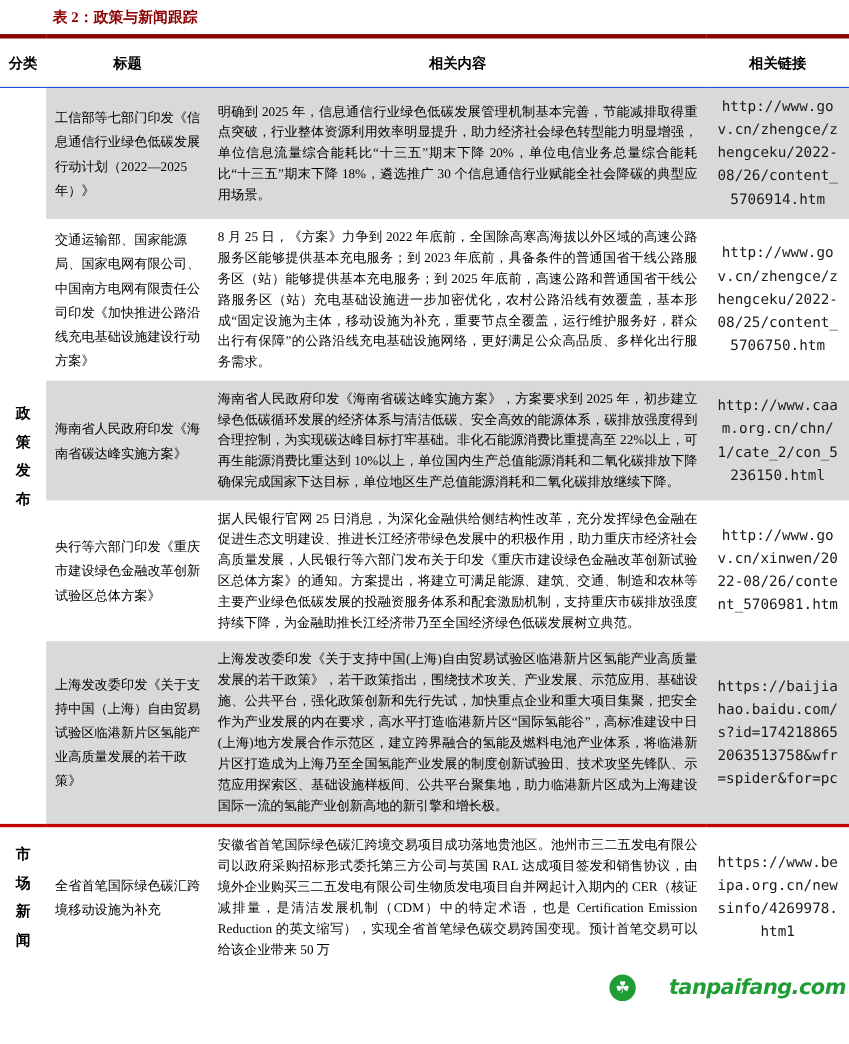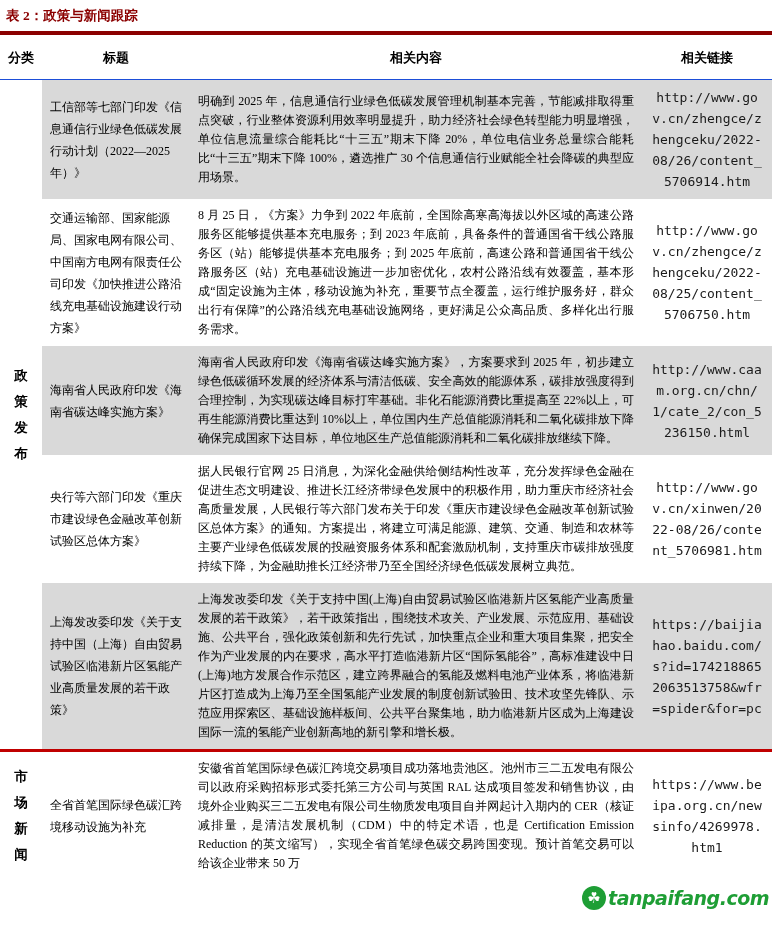--- a/index.html
+++ b/index.html
@@ -8,20 +8,21 @@
     width:772px;height:949px;
     overflow:hidden;
     background:#ffffff;
     font-family:"Liberation Serif", serif;
     color:#111111;
   }
   .table-title{
     padding:7px 4px 6px 6px;
     font-size:13.5px;font-weight:bold;
     color:#8b0000;
+    margin-left:42px;
   }
   table.main{
     width:772px;border-collapse:collapse;table-layout:fixed;
     border-top:4px solid #8b0000;
   }
   col.c-cat{width:42px;}
   col.c-title{width:148px;}
   col.c-content{width:452px;}
   col.c-link{width:130px;}
   thead th{
@@ -65,21 +66,21 @@
   .wm-icon{
     width:24px;height:24px;border-radius:50%;
     background:#1e9e35;color:#ffffff;
     display:inline-flex;align-items:center;justify-content:center;
     font-size:15px;font-weight:bold;
     font-family:"DejaVu Sans", sans-serif;
   }
   .wm-text{
     font-family:"DejaVu Sans", sans-serif;
     font-weight:bold;font-style:italic;
-    font-size:19px;color:#1e9e35;letter-spacing:-0.5px;
+    font-size:19px;color:#1e9e35;letter-spacing:-0.5px;margin-left:28px;
   }
 </style>
 </head>
 <body>
 
 <div class="page">
   <div class="table-title">表 2：政策与新闻跟踪</div>
 
   <table class="main">
     <colgroup>
@@ -96,21 +97,21 @@
         <th>相关链接</th>
       </tr>
     </thead>
     <tbody id="rows">
         <tr class="shaded">
           <td class="category-cell" rowspan="5">政
 策
 发
 布</td>
           <td class="title-cell"><span>工信部等七部门印发《信息通信行业绿色低碳发展行动计划（2022—2025 年）》</span></td>
-          <td class="content-cell"><span>明确到 2025 年，信息通信行业绿色低碳发展管理机制基本完善，节能减</span><span class="u">排取得</span><span>重点突破，行业整体资源利用效率明显提升，助力经济社会绿色转型能力明显增强，单位信息流量综合能耗比“十三五”期末下降 20%，单位电信业务总量综合能耗比“十三五”期末下降 100%，遴选推广 30 个信息通信行业赋能</span><span class="u">全社会降碳的</span><span>典型应用场景。</span></td>
+          <td class="content-cell"><span>明确到 2025 年，信息通信行业绿色低碳发展管理机制基本完善，节能减</span><span class="u">排取得</span><span>重点突破，行业整体资源利用效率明显提升，助力经济社会绿色转型能力明显增强，单位信息流量综合能耗比“十三五”期末下降 20%，单位电信业务总量综合能耗比“十三五”期末下降 18%，遴选推广 30 个信息通信行业赋能</span><span class="u">全社会降碳的</span><span>典型应用场景。</span></td>
           <td class="link-cell">http://www.gov.cn/zhengce/zhengceku/2022-08/26/content_5706914.htm</td>
         </tr>
         <tr>
           <td class="title-cell"><span>交通运输部、国家能源局、国家电网有限公司、中国南方电网有限责任公司印发《加快推进公路沿线充电基础设施建设行动方案》</span></td>
           <td class="content-cell"><span>8 月 25 日，《方案》力争到 2022 年底前，全国除高寒高海拔以外区域的高</span><span class="u">速公路</span><span>服务区能够提供基本充电服务；到 2023 年底前，具备条件的普通国省干线公路服务区（站）能够提供基本充电服务；到 2025 年底前，高速公路和普通国省干线公路服务区（站）充电基础设施进一步加密优化，农村公路沿线有效覆盖，基本形成“固定设施为主体，移动设施为补充，重要节点全覆盖，运行维护服务好，群众出行有保障”的公路沿线充电基础设施网络，更好满足公众高品质、多样化出行服务需求。</span></td>
           <td class="link-cell">http://www.gov.cn/zhengce/zhengceku/2022-08/25/content_5706750.htm</td>
         </tr>
         <tr class="shaded">
           <td class="title-cell"><span>海南省人民政府印发《海南省碳达峰实施方案》</span></td>
           <td class="content-cell"><span>海南省人民政府印发《海南省碳达峰实施方案》，方案要求到 2025 年，初步建立绿色低碳循环发展的经济体系与清洁低碳、安全高效的能源体系，碳排放强度得到合理控制，为实现</span><span class="u">碳达峰目标</span><span>打牢基础。非化石能源消费比重提高至 22%以上，可再生能源消费比重达到 10%以上，单位国内生产总值能源消耗和二氧化碳排放下降确保完成国家下达目标，单位地区生产总值能源消耗和二氧化碳排放继续下降。</span></td>

